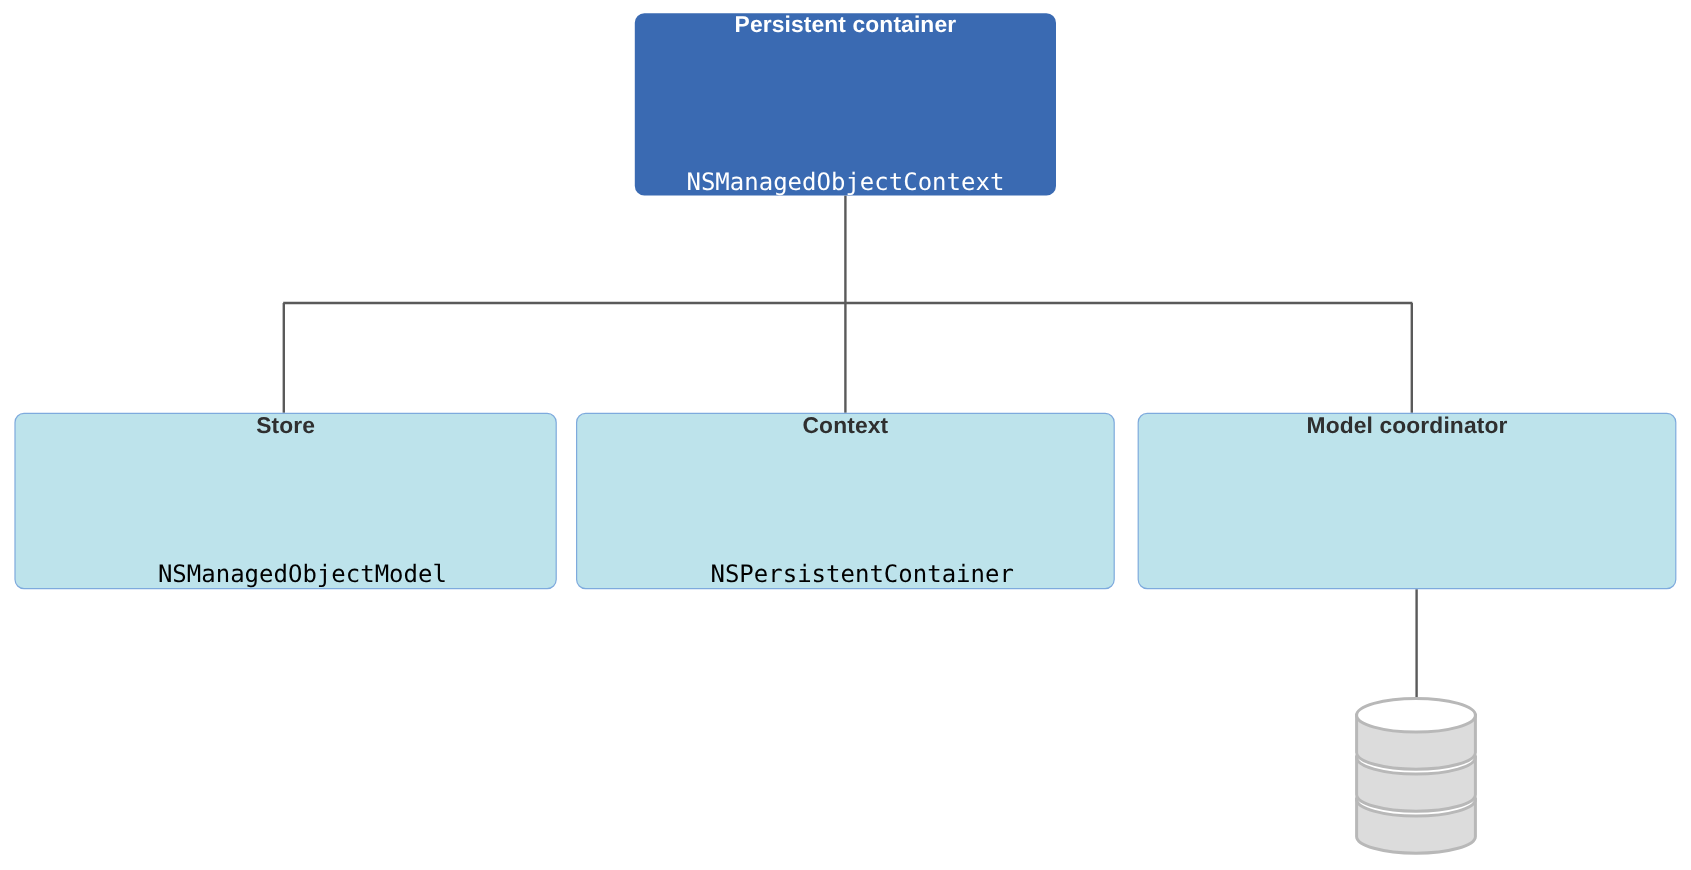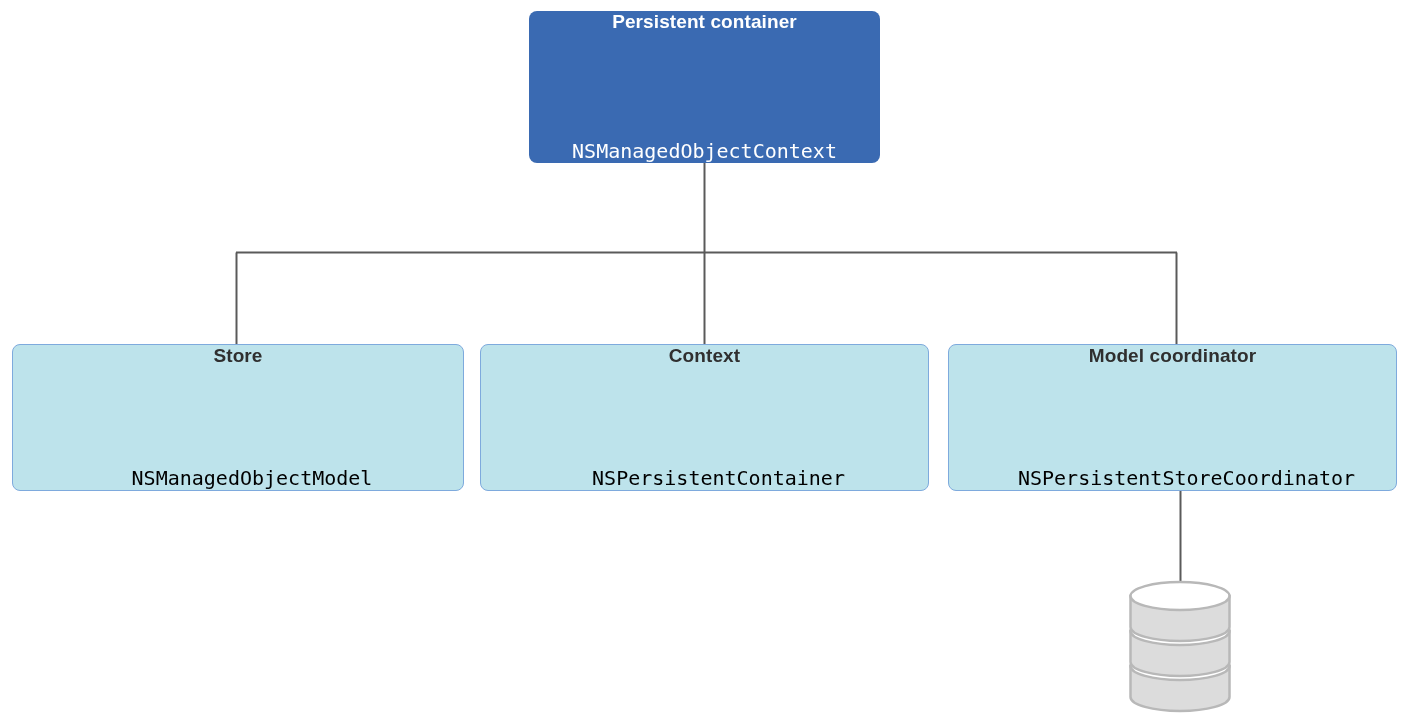--- a/index.html
+++ b/index.html
@@ -119,21 +119,20 @@
     <div class="subtitle">NSManagedObjectModel</div>
   </div>
 
   <div class="node child" id="node-context">
     <div class="title">Context</div>
     <div class="subtitle">NSPersistentContainer</div>
   </div>
 
   <div class="node child" id="node-store">
     <div class="title">Model coordinator</div>
-    <div class="subtitle">NSPersistentStoreCoordinator</div>
   </div>
 
   <div id="db-store">
     <svg width="104" height="136" viewBox="0 0 104 136" aria-hidden="true">
       <g stroke="#b8b8b8" stroke-width="2.5" fill="#dcdcdc">
 
         <path d="M 2.5 88 L 2.5 119 A 49.5 14 0 0 0 101.5 119 L 101.5 88 Z"></path>
         <ellipse cx="52" cy="88" rx="49.5" ry="14" fill="#ffffff"></ellipse>
 
         <path d="M 2.5 53 L 2.5 84 A 49.5 14 0 0 0 101.5 84 L 101.5 53 Z"></path>

